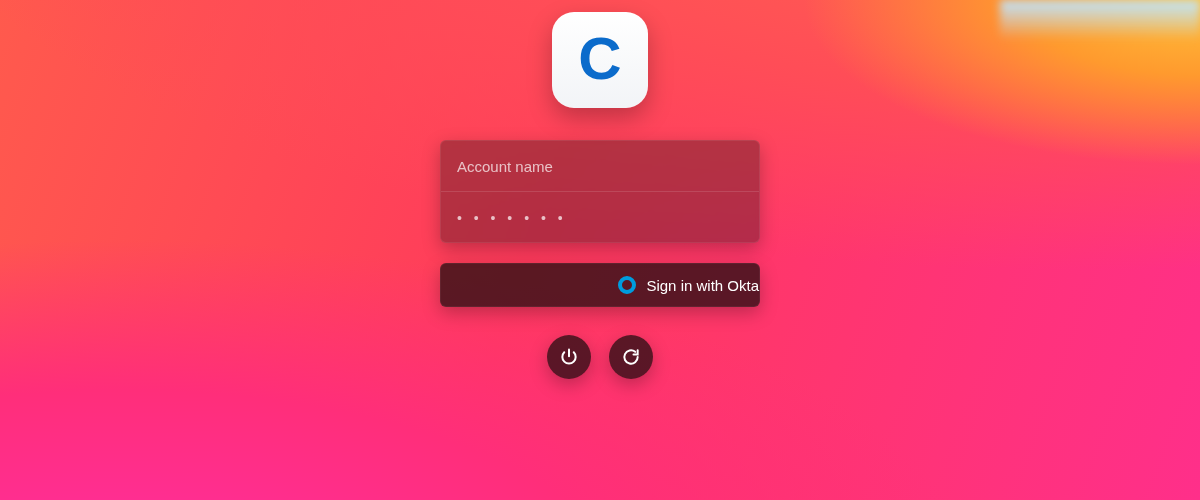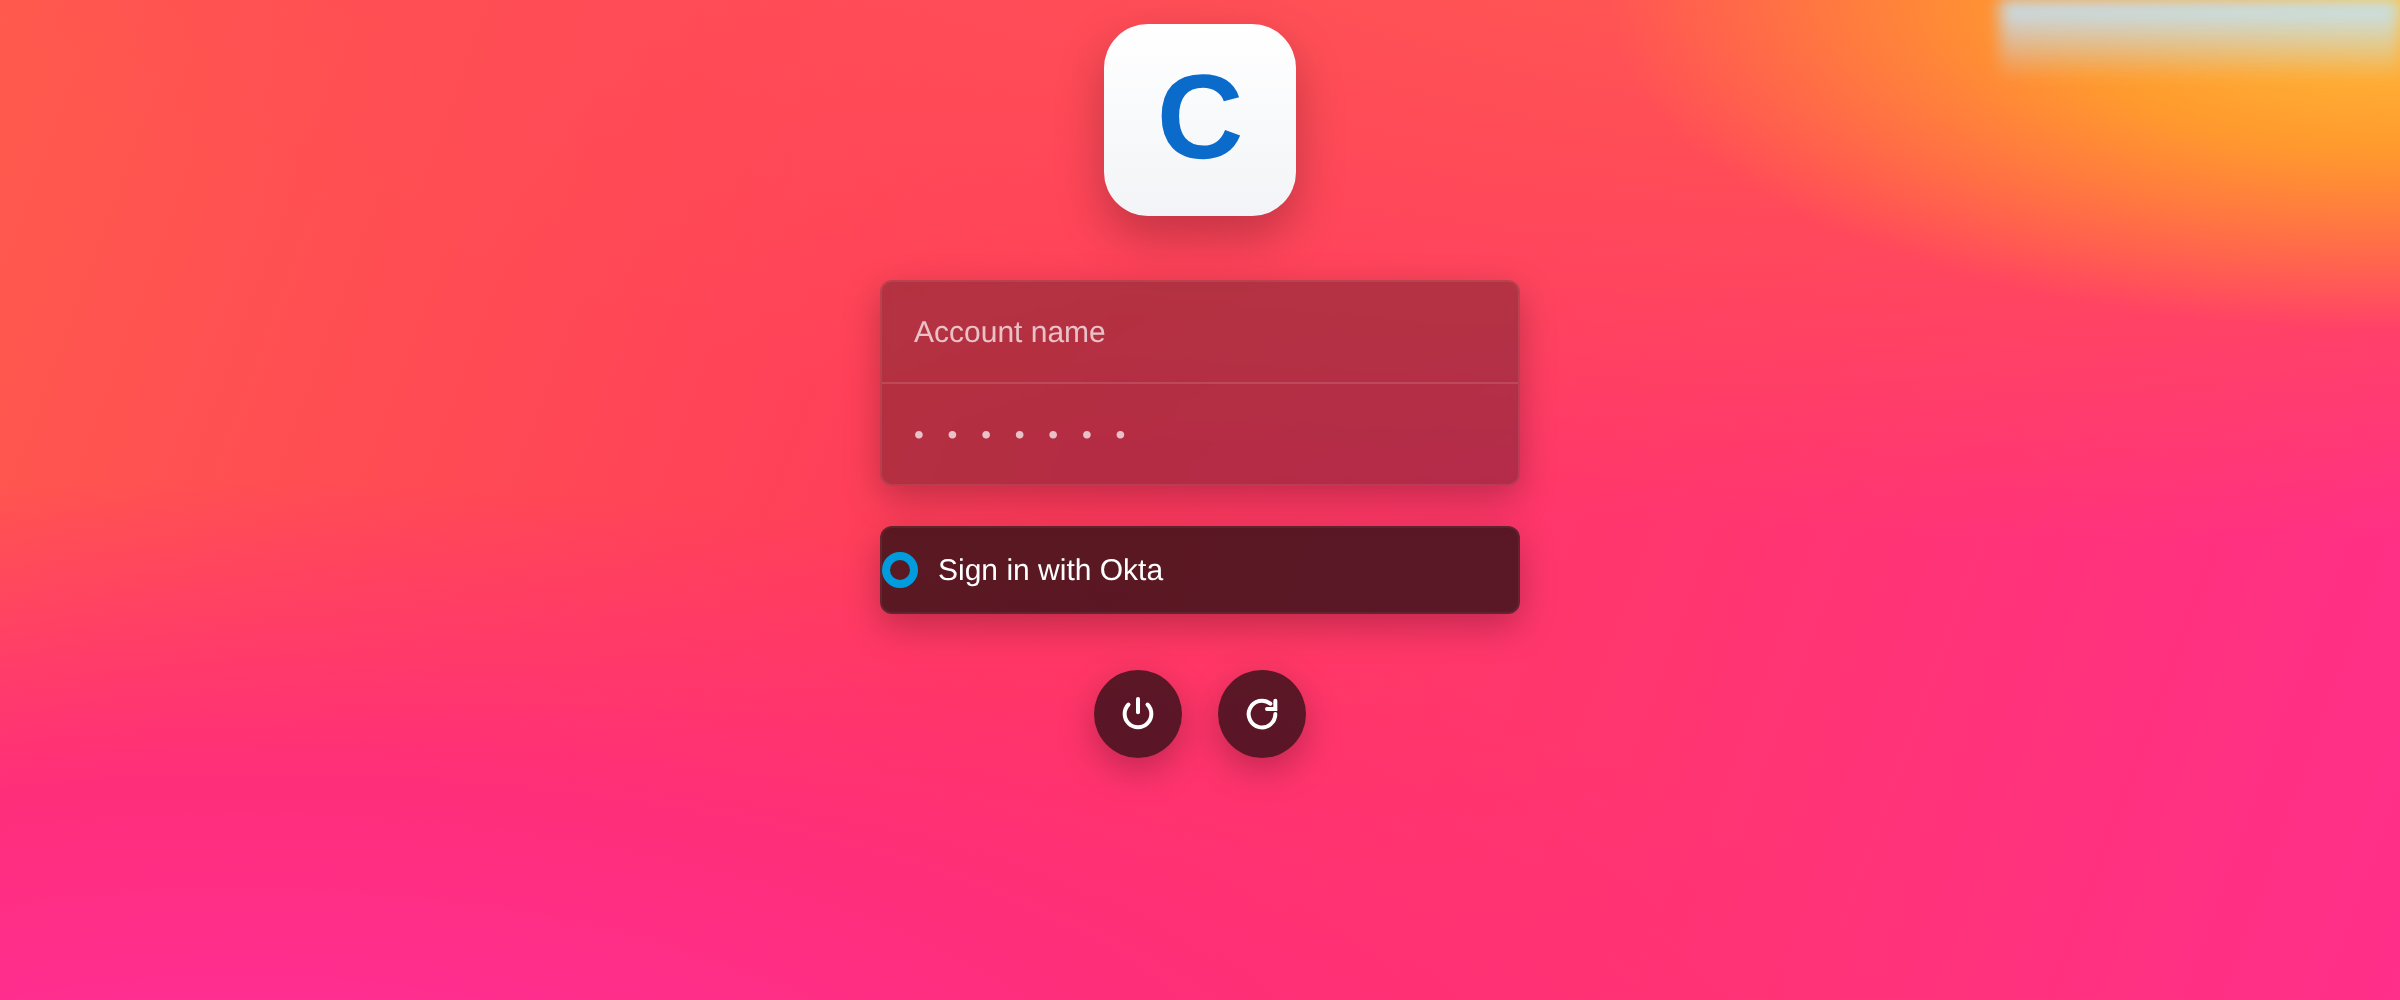--- a/index.html
+++ b/index.html
@@ -55,21 +55,21 @@
     .field::placeholder { color: rgba(255,255,255,0.7); }
     .divider { height: 1px; background: rgba(255,255,255,0.12); margin: 0; }
     .pw::placeholder { letter-spacing: 4px; font-size: 14px; }
 
     .sso-btn {
       margin-top: 20px;
       width: 320px; height: 44px;
       background: rgba(20,10,10,0.7);
       border: 1px solid rgba(255,255,255,0.05);
       border-radius: 6px;
-      display: flex; align-items: center; justify-content: flex-start; gap: 10px;
+      display: flex; align-items: center; justify-content: flex-end; gap: 10px;
       color: #fff; font-size: 15px; cursor: pointer;
       box-shadow: 0 6px 18px rgba(0,0,0,0.25);
     }
     .okta-ring { width: 18px; height: 18px; border: 4px solid #009cde; border-radius: 50%; }
 
     .action-row { margin-top: 28px; display: flex; gap: 18px; }
     .circle-btn {
       width: 44px; height: 44px; border-radius: 50%;
       background: rgba(20,10,10,0.7);
       display: flex; align-items: center; justify-content: center;

